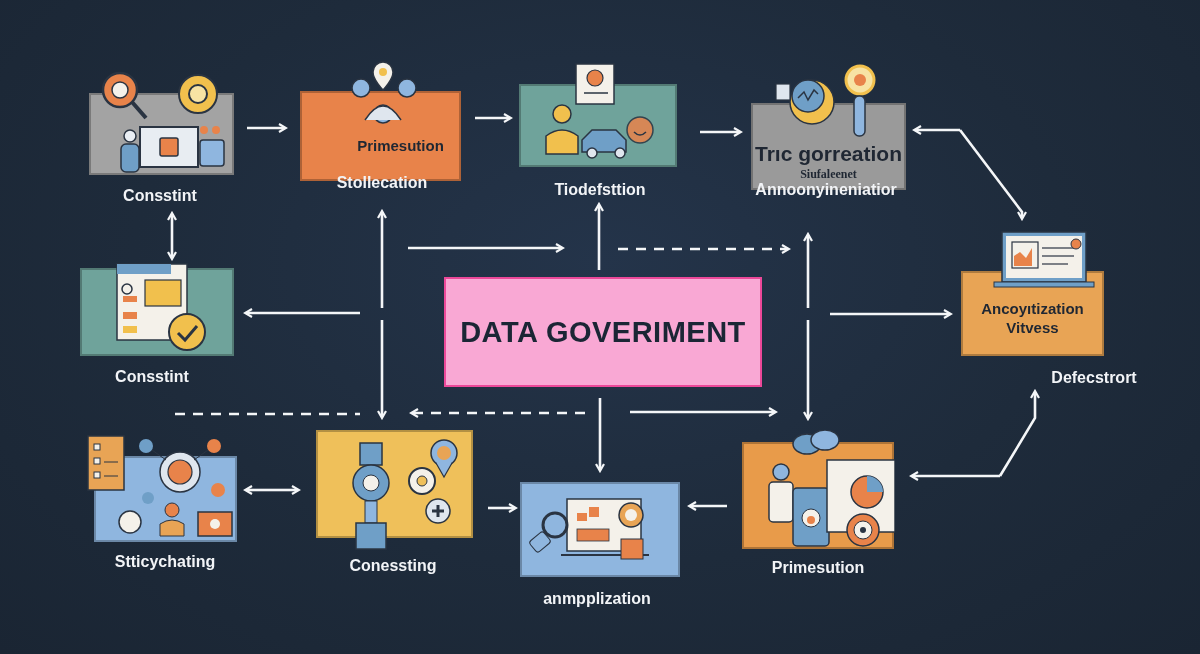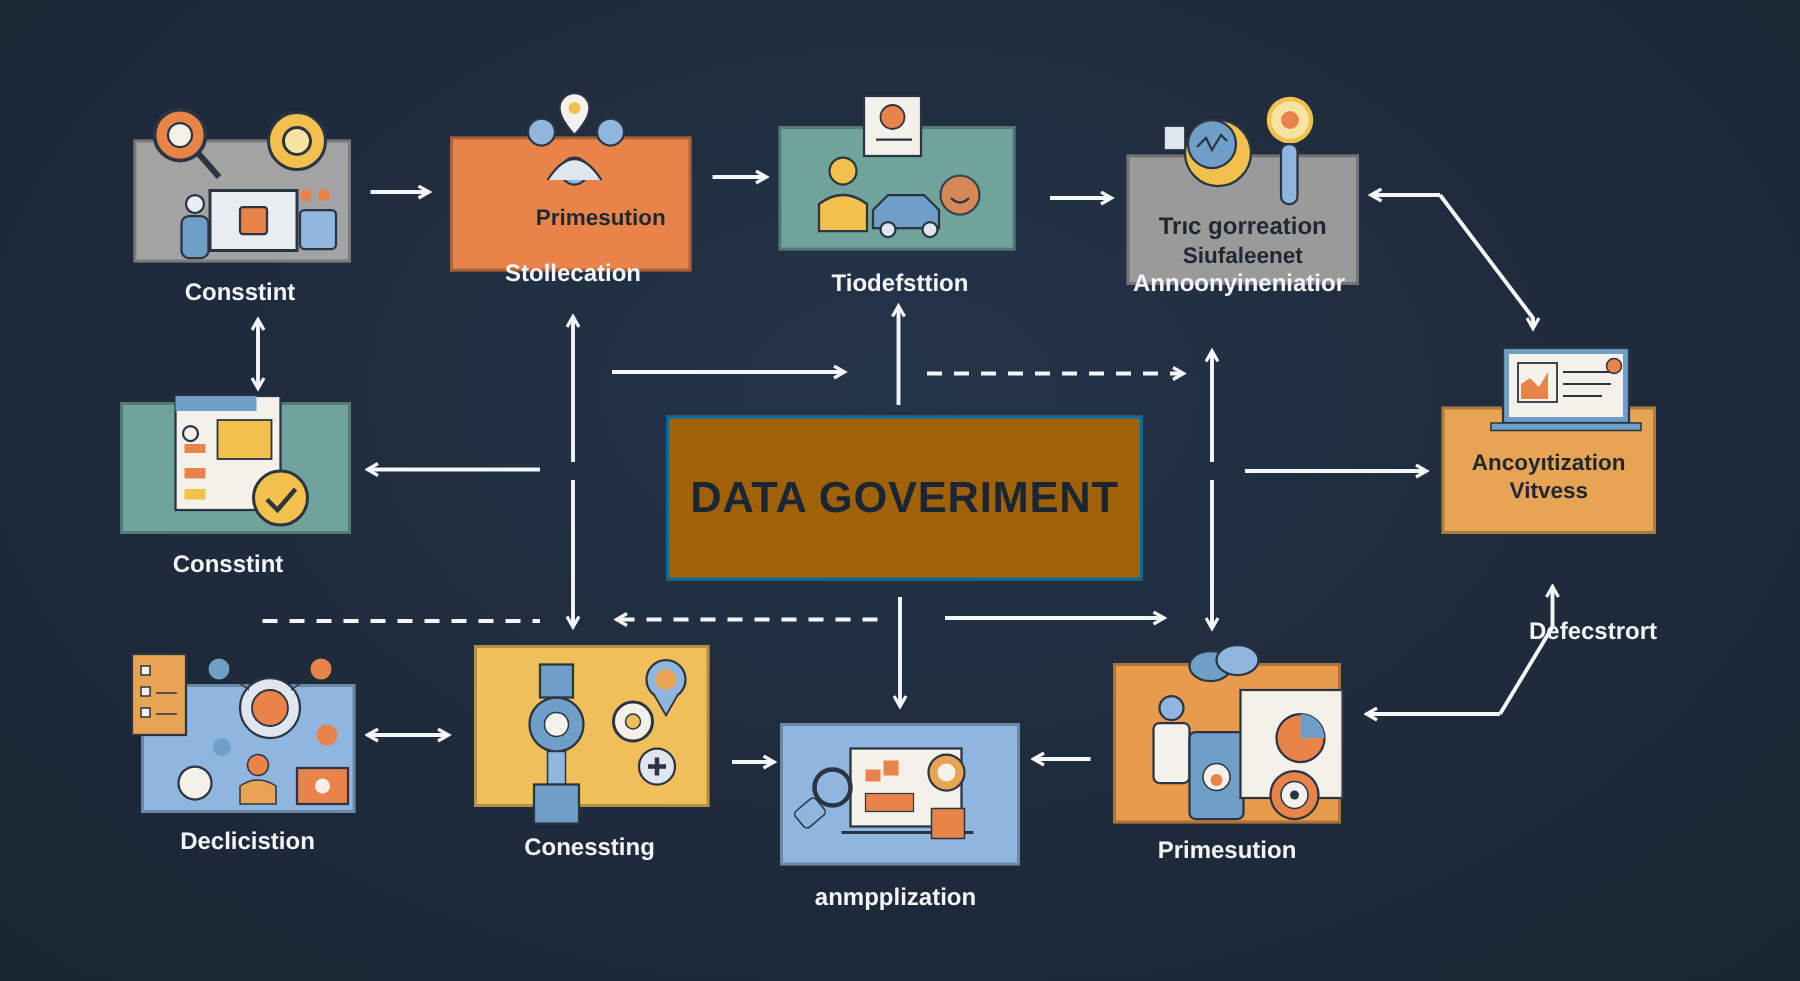--- a/index.html
+++ b/index.html
@@ -16,21 +16,21 @@
     text-align:center;
   }
   .tile-text { color:#1f2733; font-weight:bold; line-height:1.25; }
   .label {
     position:absolute; color:#f2f4f7; font-weight:bold; font-size:16px;
     white-space:nowrap; transform:translateX(-50%);
   }
   .icon-layer { position:absolute; pointer-events:none; }
   .center-box {
     position:absolute; left:444px; top:277px; width:318px; height:110px;
-    background:#a16207; border:2px solid #0369a1; box-sizing:border-box;
+    background:#f9a8d4; border:2px solid #ec4899; box-sizing:border-box;
     display:flex; flex-direction:column; align-items:center; justify-content:center;
   }
   .center-line { color:#1b2635; font-weight:bold; font-size:29px; letter-spacing:0.5px; line-height:1.25; }
   svg.arrows { position:absolute; left:0; top:0; }
 </style>
 </head>
 <body>
 
 <svg class="arrows" width="1200" height="654">
   <defs>
@@ -156,22 +156,22 @@
     <g>
         <circle cx="100" cy="68" r="13" fill="#e8834a" stroke="#2a3442" stroke-width="1.5" opacity="0.85"></circle>
         <path d="M94,70 q6,6 12,0" stroke="#2a3442" stroke-width="1.5" fill="none"></path>
       </g>
   </svg>
   <span class="label" style="left:600px;top:181px;">Tiodefsttion</span>
 </div>
 
 <div class="node">
   <div class="tile" style="left:751px;top:103px;width:155px;height:87px;background:#9a9a9a;">
-    <span class="tile-text" style="font-size:16px;margin-top:30px;">Trıc gorreation</span>
-    <span class="tile-text" style="font-size:15px;">Siufaleenet</span>
+    <span class="tile-text" style="font-size:21px;margin-top:30px;">Trıc gorreation</span>
+    <span class="tile-text" style="font-size:12px;font-family:Liberation Serif, serif;">Siufaleenet</span>
   </div>
   <svg class="icon-layer" style="left:772px;top:64px;" width="110" height="80">
     <g>
         <circle cx="40" cy="38" r="22" fill="#f1c04d" stroke="#2a3442" stroke-width="1.5"></circle>
         <circle cx="36" cy="32" r="16" fill="#6f9fc7" stroke="#2a3442" stroke-width="1.5"></circle>
         <polyline points="26,34 32,28 36,36 42,26 46,30" stroke="#2a3442" stroke-width="1.5" fill="none"></polyline>
         <rect x="4" y="20" width="14" height="16" fill="#dfe6ee" stroke="#2a3442" stroke-width="1.2"></rect>
       </g>
     <g>
         <circle cx="88" cy="16" r="14" fill="#f7e3a4" stroke="#f1c04d" stroke-width="3"></circle>
@@ -217,21 +217,21 @@
         <rect x="16" y="6" width="76" height="42" fill="#f4f1ea"></rect>
         <rect x="22" y="12" width="26" height="26" fill="none" stroke="#2a3442" stroke-width="1.2"></rect>
         <path d="M24,36 v-10 l6,-4 l6,6 l6,-10 v18z" fill="#e8834a"></path>
         <line x1="52" y1="18" x2="84" y2="18" stroke="#2a3442" stroke-width="1.2"></line>
         <line x1="52" y1="26" x2="84" y2="26" stroke="#2a3442" stroke-width="1.2"></line>
         <line x1="52" y1="34" x2="78" y2="34" stroke="#2a3442" stroke-width="1.2"></line>
         <circle cx="86" cy="14" r="5" fill="#e8834a" stroke="#2a3442" stroke-width="1"></circle>
         <rect x="4" y="52" width="100" height="5" fill="#6f9fc7" stroke="#2a3442" stroke-width="1"></rect>
       </g>
   </svg>
-  <span class="label" style="left:1062px;top:369px;margin-top:44px;">Defecstrort</span>
+  <span class="label" style="left:1094px;top:369px;">Defecstrort</span>
 </div>
 
 <div class="node">
   <div class="tile" style="left:94px;top:456px;width:143px;height:86px;background:#8fb6df;"></div>
   <svg class="icon-layer" style="left:84px;top:432px;" width="160" height="108">
     <g>
         <rect x="4" y="4" width="36" height="54" fill="#e8a455" stroke="#2a3442" stroke-width="1.5"></rect>
         <rect x="10" y="12" width="6" height="6" fill="#f4f1ea" stroke="#2a3442"></rect>
         <rect x="10" y="26" width="6" height="6" fill="#f4f1ea" stroke="#2a3442"></rect>
         <rect x="10" y="40" width="6" height="6" fill="#f4f1ea" stroke="#2a3442"></rect>
@@ -253,21 +253,21 @@
         <path d="M76,104 v-12 q12,-8 24,0 v12z" fill="#e8a455" stroke="#2a3442"></path>
       </g>
     <g>
         <rect x="114" y="80" width="34" height="24" fill="#e8834a" stroke="#2a3442" stroke-width="1.5"></rect>
         <circle cx="131" cy="92" r="5" fill="#f4f1ea"></circle>
       </g>
     <g>
         <circle cx="46" cy="90" r="11" fill="#f4f1ea" stroke="#2a3442" stroke-width="1.5"></circle>
       </g>
   </svg>
-  <span class="label" style="left:165px;top:553px;">Declicistion</span>
+  <span class="label" style="left:165px;top:553px;">Stticychating</span>
 </div>
 
 <div class="node">
   <div class="tile" style="left:316px;top:430px;width:157px;height:108px;background:#efc05a;"></div>
   <svg class="icon-layer" style="left:340px;top:435px;" width="130" height="120">
     <g>
         <rect x="20" y="8" width="22" height="22" fill="#6f9fc7" stroke="#2a3442" stroke-width="1.5"></rect>
         <circle cx="31" cy="48" r="18" fill="#6f9fc7" stroke="#2a3442" stroke-width="1.5"></circle>
         <circle cx="31" cy="48" r="8" fill="#f4f1ea" stroke="#2a3442"></circle>
         <rect x="25" y="66" width="12" height="22" fill="#8fb6df" stroke="#2a3442"></rect>

